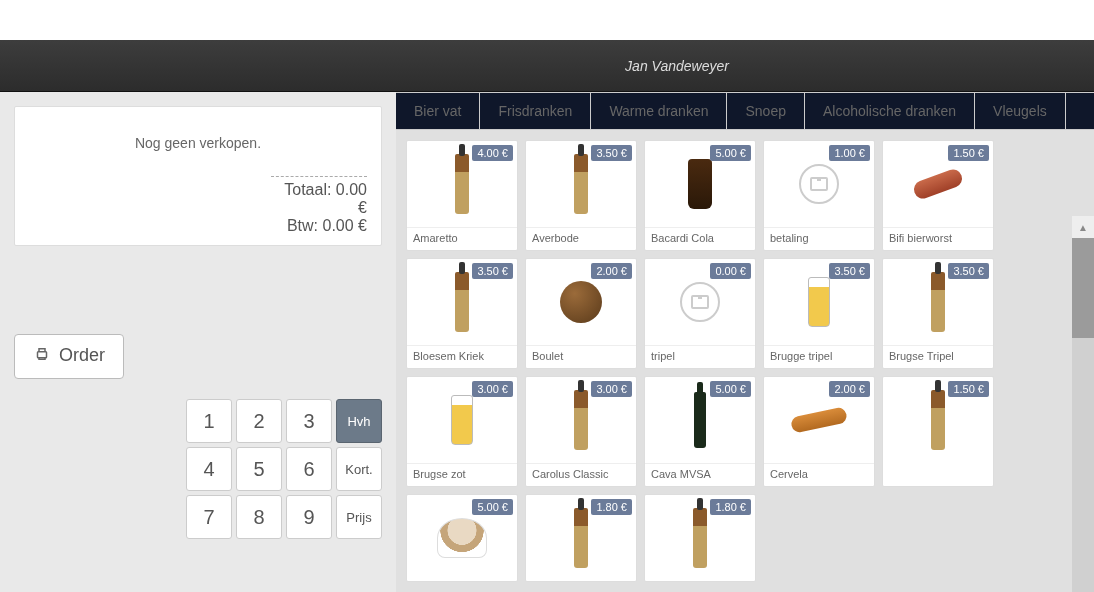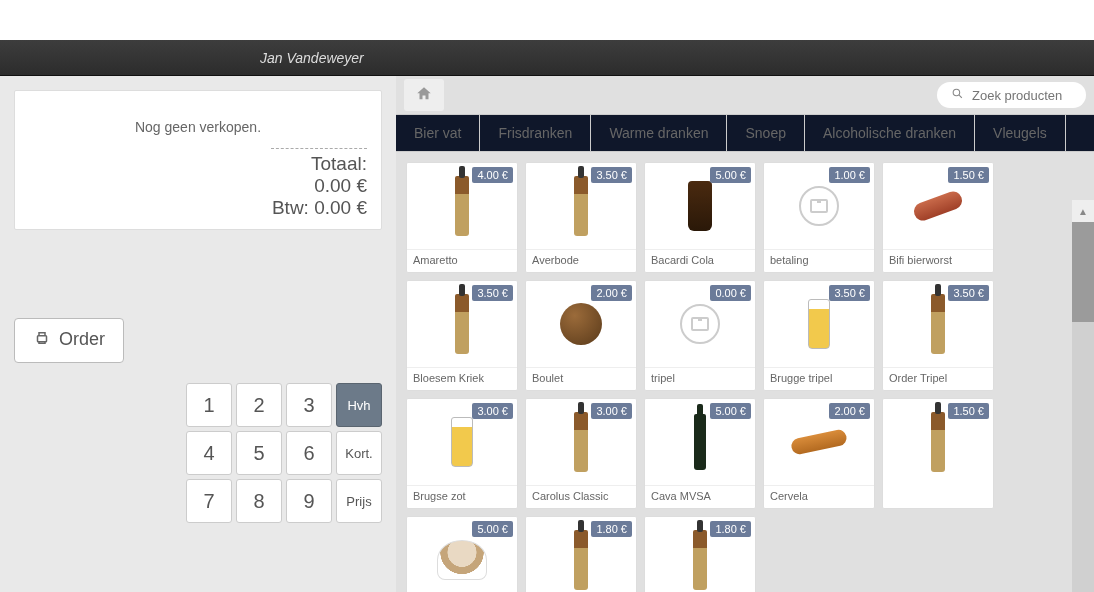--- a/index.html
+++ b/index.html
@@ -1,27 +1,27 @@
 <!DOCTYPE html>
 <html><head>
 <meta charset="utf-8">
 <style>
   * { box-sizing: border-box; margin: 0; padding: 0; }
   body { font-family: -apple-system, "Helvetica Neue", Arial, sans-serif; background: #e9e9e9; width: 1094px; height: 592px; overflow: hidden; font-size: 13px; color: #444; }
   
   .top-spacer { height: 40px; background: #fff; }
-  .header-bar { height: 36px; background: linear-gradient(#3d3d3d,#2c2c2c); color: #ddd; display: flex; align-items: center; padding-left: 260px; font-style: italic; font-size: 14px; border-bottom:1px solid #111;}
+  .header-bar { height: 52px; background: linear-gradient(#3d3d3d,#2c2c2c); color: #ddd; display: flex; align-items: center; padding-left: 260px; font-style: italic; font-size: 14px; border-bottom:1px solid #111;justify-content:center;}
   
   .main { display: flex; height: calc(100% - 76px); }
   .left-col { width: 396px; display: flex; flex-direction: column; padding: 14px; }
   .right-col { flex: 1; position: relative; display: flex; flex-direction: column; background:#e0e0e0;}
   
   .ticket { background: #fff; border: 1px solid #ddd; border-radius: 2px; padding: 10px; min-height: 140px; position: relative; }
   .no-sales { text-align: center; color: #666; padding: 18px 0 40px; font-size: 14px; }
-  .totals { position: absolute; right: 14px; bottom: 10px; text-align: right; border-top: 1px dashed #aaa; padding-top: 4px; font-size: 19px; color:#555; width:96px;margin-top:36px;}
+  .totals { position: absolute; right: 14px; bottom: 10px; text-align: right; border-top: 1px dashed #aaa; padding-top: 4px; font-size: 16px; color:#555; width:96px;margin-top:36px;}
   
   .order-btn { margin-top: 88px; display: inline-flex; align-items: flex-start; gap: 8px; background: #fff; border: 1px solid #bbb; border-radius: 4px; padding: 10px 18px; font-size: 18px; color: #555; cursor: pointer; width: fit-content; }
   
   .keypad { margin-top: 20px; align-self: flex-end; display: grid; grid-template-columns: repeat(3, 46px) 46px; gap: 4px; }
   .key { background: #fff; border: 1px solid #ccc; border-radius: 3px; height: 44px; display: flex; align-items: center; justify-content: center; font-size: 20px; color: #555; cursor: pointer; }
   .key.mode { font-size: 13px; }
   .key.active { background: #6c7a89; color: #fff; border-color: #5a6570; }
   
   .right-top { height: 38px; display: flex; align-items: center; padding: 0 8px; gap: 8px; background:#e0e0e0;}
   .home-btn { width: 40px; height: 32px; background: #eee; border-radius: 3px; display: flex; align-items: center; justify-content: center; color: #888; cursor: pointer; }
@@ -103,38 +103,20 @@
       <div class="key">6</div>
       <div class="key mode">Kort.</div>
       <div class="key">7</div>
       <div class="key">8</div>
       <div class="key">9</div>
       <div class="key mode">Prijs</div>
     </div>
   </div>
 
   <div class="right-col">
-    <div class="right-top">
-      <div class="home-btn">
-        <span>
-          <svg width="18" height="18" viewBox="0 0 24 24" fill="#999">
-              <path d="M12 3l9 8h-3v8h-4v-5h-4v5H6v-8H3z"></path>
-            </svg>
-        </span>
-      </div>
-      <div class="search-wrap">
-        <span>
-          <svg width="13" height="13" viewBox="0 0 24 24" fill="none" stroke="#888" stroke-width="2">
-              <circle cx="10" cy="10" r="6"></circle>
-              <path d="M20 20l-5-5"></path>
-            </svg>
-        </span>
-        <input type="text" placeholder="Zoek producten" style="">
-      </div>
-    </div>
 
     <div class="categories" id="categories">
         <div class="cat">Bier vat</div>
         <div class="cat">Frisdranken</div>
         <div class="cat">Warme dranken</div>
         <div class="cat">Snoep</div>
         <div class="cat">Alcoholische dranken</div>
         <div class="cat">Vleugels</div>
       </div>
 
@@ -200,21 +182,21 @@
           <div class="imgwrap">
             <div class="glass-beer"></div>
           </div>
           <div class="name">Brugge tripel</div>
         </div>
         <div class="product">
           <div class="price">3.50 €</div>
           <div class="imgwrap">
             <div class="bottle"></div>
           </div>
-          <div class="name">Order Tripel</div>
+          <div class="name">Brugse Tripel</div>
         </div>
         <div class="product">
           <div class="price">3.00 €</div>
           <div class="imgwrap">
             <div class="glass-beer"></div>
           </div>
           <div class="name">Brugse zot</div>
         </div>
         <div class="product">
           <div class="price">3.00 €</div>

